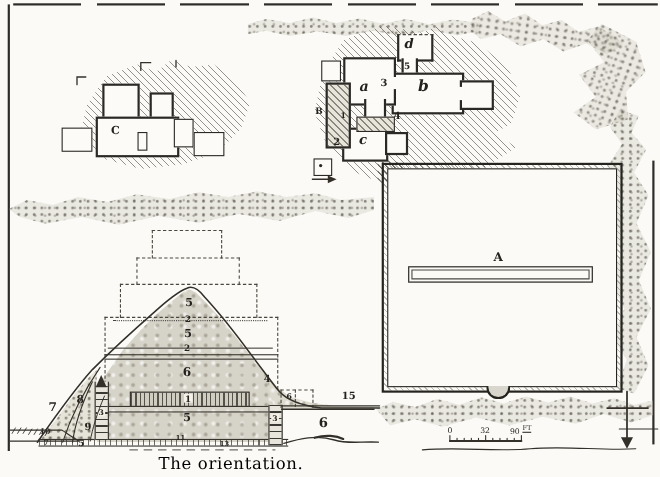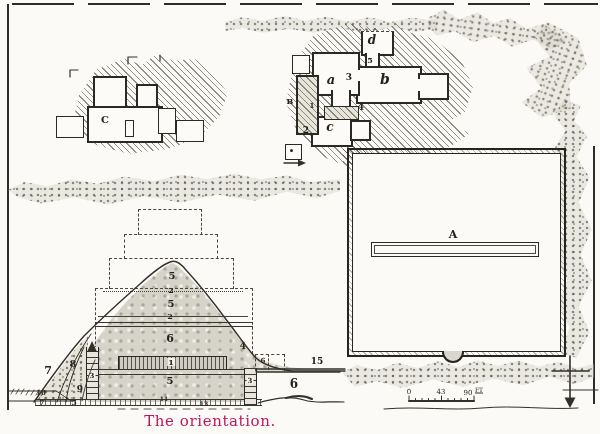--- a/index.html
+++ b/index.html
@@ -16,21 +16,21 @@
         background-image:radial-gradient(circle at 2px 2px,rgba(58,54,44,.55) .8px,transparent 1.7px),
                          radial-gradient(circle at 6px 5px,rgba(58,54,44,.35) .7px,transparent 1.5px);
         background-size:7px 6px,9px 7px;filter:blur(.35px);}
   .mottle{position:absolute;background-color:#d6d3c8;
         background-image:radial-gradient(circle at 3px 2px,rgba(118,112,96,.45) 1px,transparent 2.3px),
                          radial-gradient(circle at 8px 6px,rgba(255,255,255,.65) 1px,transparent 2.6px);
         background-size:11px 9px,13px 11px;}
   .step{position:absolute;border:1.3px dashed #4a473f;border-bottom:none;}
   .ink{stroke:#33302a;fill:none;stroke-linecap:round;}
   .caption{position:absolute;left:105px;top:412px;width:210px;text-align:center;
-           font-size:15px;letter-spacing:.6px;color:#be185d;font-family:"DejaVu Serif",serif;}
+           font-size:15px;letter-spacing:.6px;color:#000000;font-family:"DejaVu Serif",serif;}
 </style>
 </head>
 <body>
 
 <div id="fig">
 
   <div class="abs" style="left:12px;top:3px;width:586px;height:2px;background:repeating-linear-gradient(90deg,#2e2c28 0 62px,transparent 62px 76px);"></div>
   <div class="abs" style="left:7px;top:4px;width:2px;height:406px;background:#2e2c28;"></div>
   <div class="abs" style="left:593px;top:146px;width:1.5px;height:258px;background:#2e2c28;"></div>
 
@@ -126,21 +126,21 @@
   <span class="lb chip" style="left:92px;top:375px;font-size:7px;">3</span>
   <span class="lb" style="left:243px;top:346px;font-size:9px;">4</span>
   <span class="lb" style="left:263px;top:360px;font-size:7px;">6</span>
   <span class="lb" style="left:317px;top:361px;font-size:9px;">15</span>
   <span class="lb chip" style="left:250px;top:380px;font-size:7px;">3</span>
   <span class="lb" style="left:294px;top:384px;font-size:12px;">6</span>
   <span class="lb" style="left:164px;top:399px;font-size:6px;">11</span>
   <span class="lb" style="left:204px;top:404px;font-size:6px;">13</span>
 
   <span class="lb" style="left:409px;top:392px;font-size:7px;font-weight:400;">0</span>
-  <span class="lb" style="left:441px;top:392px;font-size:7px;font-weight:400;">43</span>
+  <span class="lb" style="left:441px;top:392px;font-size:7px;font-weight:400;">32</span>
   <span class="lb" style="left:468px;top:393px;font-size:7px;font-weight:400;">90</span>
   <span class="lb" style="left:479px;top:390px;font-size:6px;border-bottom:1px solid #33302a;font-weight:400;">FT</span>
 
   <svg width="600" height="434" viewBox="0 0 600 434" style="position:absolute;left:0;top:0;pointer-events:none;">
     <path class="ink" stroke-width="1.4" d="M34 402C48 382 66 356 84 336C102 318 124 298 140 284C152 273 162 265 170 262C174 260 179 261 186 270C198 283 214 303 228 322C238 335 247 348 254 356C262 365 276 369 292 371L345 371"></path>
     <path class="ink" stroke-width="1" d="M91 334C76 356 64 380 57 402"></path>
     <path class="ink" stroke-width="1" d="M84 347C74 368 68 386 66 402"></path>
     <path class="ink" stroke-width=".9" d="M95 360C88 376 84 390 82 401"></path>
     <path class="ink" stroke-width="1" d="M9 391H56M9 401H72M56 391C60 393 64 397 72 401"></path>
     <path class="ink" stroke-width=".8" d="M14 389l-3 5M19 389l-3 5M24 389l-3 5M29 390l-3 5M34 390l-3 5M39 390l-3 5M44 391l-3 5"></path>

